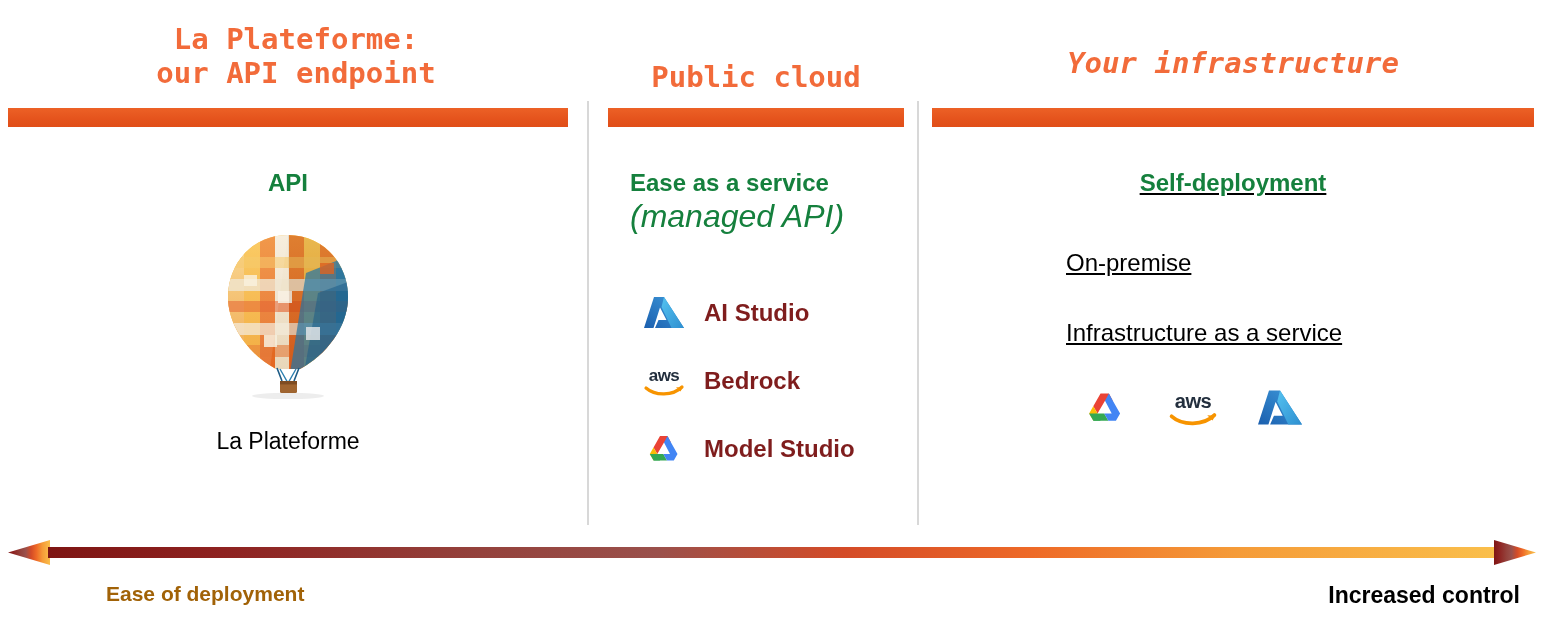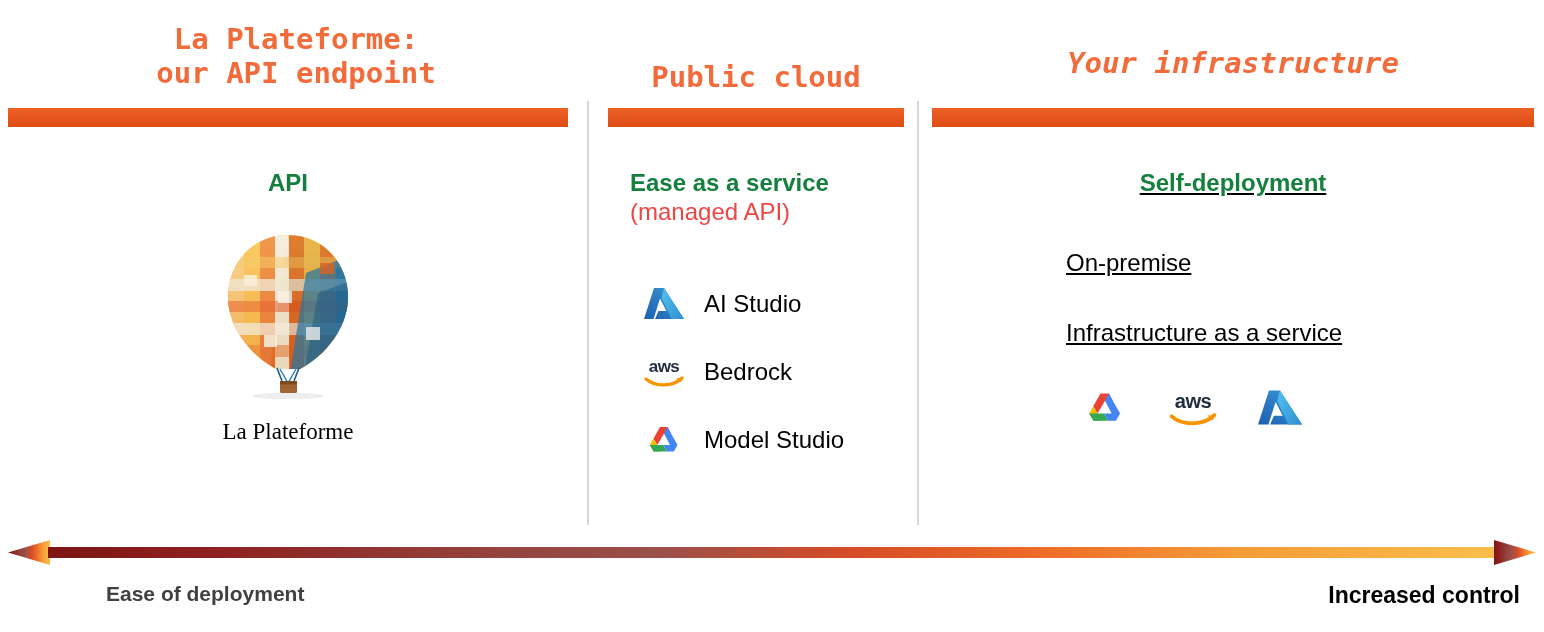--- a/index.html
+++ b/index.html
@@ -60,40 +60,40 @@
   #panel-2 { left: 608px; top: 140px; width: 300px; }
   #panel-3 { left: 932px; top: 140px; width: 602px; text-decoration: underline; }
 
   .panel-heading {
     font-size: 24px;
     font-weight: 700;
     color: #15803d;
     line-height: 1.22;
   }
   .panel-subheading {
-    font-size: 24px;
+    font-size: 32px;
     font-weight: 400;
-    color: #ef4444;
+    color: #15803d;
     line-height: 1.22;
+    font-style: italic;
   }
   .center { text-align: center; }
 
   
   #api-heading { margin-top: 28px; }
   #balloon-wrap {
     margin-top: 34px;
     display: flex;
     justify-content: center;
   }
   #plateforme-caption {
-    margin-top: 20px;
+    margin-top: 29px;
     font-size: 23px;
     font-weight: 400;
     text-align: center;
-    font-family: Liberation Serif, serif;
   }
 
   
   #maas-block { margin-top: 28px; padding-left: 22px; }
   .service-list { margin-top: 52px; padding-left: 34px; }
   .service-row {
     display: flex;
     align-items: center;
     height: 50px;
     margin-bottom: 18px;
@@ -102,22 +102,22 @@
     width: 44px;
     height: 40px;
     display: flex;
     align-items: center;
     justify-content: center;
     flex: 0 0 44px;
   }
   .service-label {
     margin-left: 18px;
     font-size: 24px;
-    font-weight: 400;
-    color: #000000;
+    font-weight: 700;
+    color: #7f1d1d;
     white-space: nowrap;
   }
 
   
   #selfdep-heading { margin-top: 28px; text-align: center; }
   .infra-lines { margin-top: 52px; padding-left: 134px; }
   .infra-line {
     font-size: 24px;
     font-weight: 400;
     color: #000;
@@ -139,21 +139,21 @@
     top: 538px;
     width: 1528px;
     height: 30px;
   }
   #axis-label-left {
     position: absolute;
     left: 106px;
     top: 582px;
     font-size: 21px;
     font-weight: 700;
-    color: #404040;
+    color: #a16207;
     white-space: nowrap;
   }
   #axis-label-right {
     position: absolute;
     right: 24px;
     top: 582px;
     font-size: 23px;
     font-weight: 700;
     color: #000;
     white-space: nowrap;

